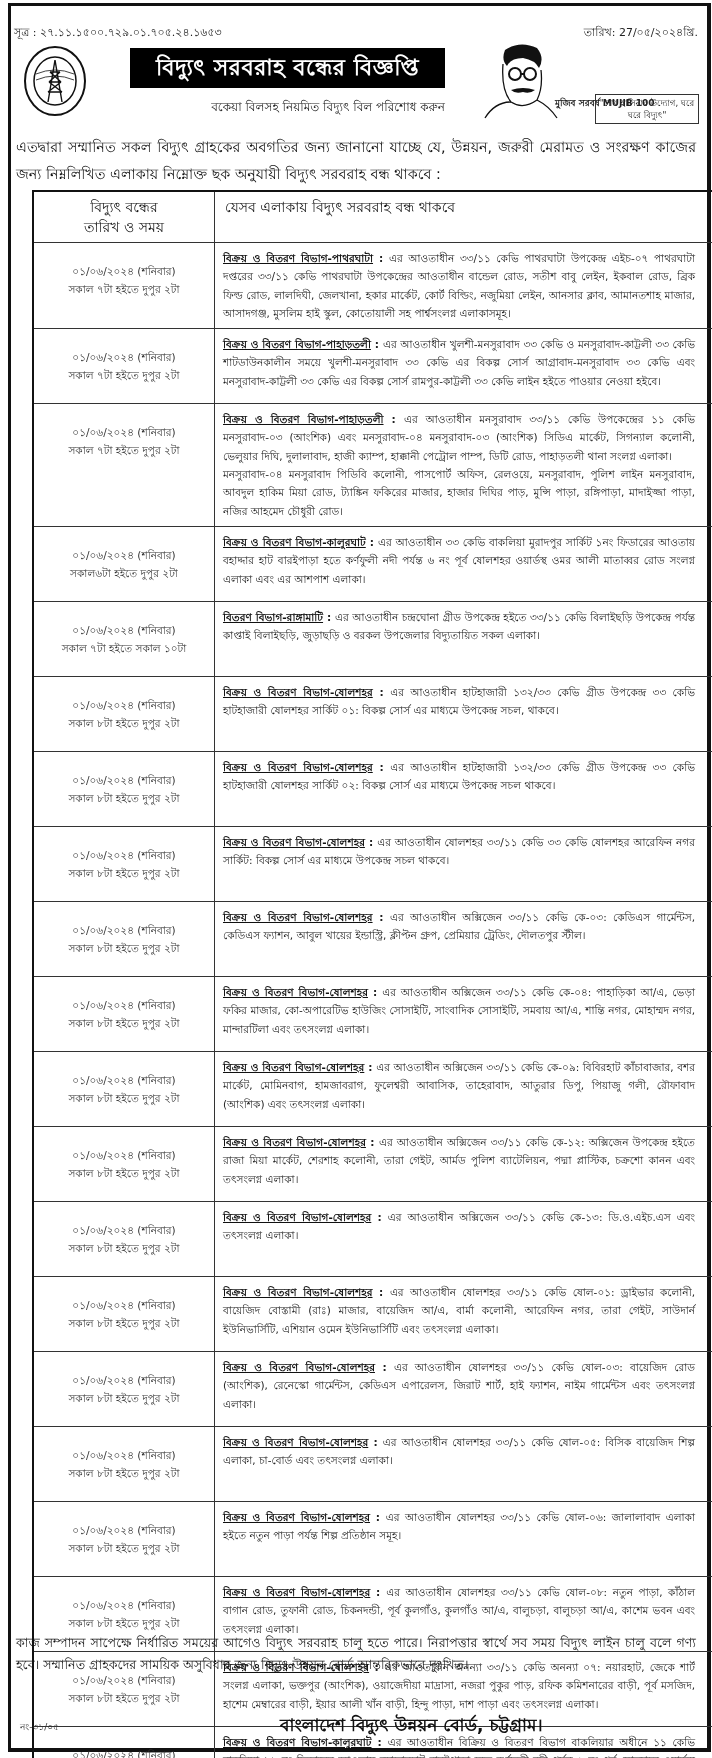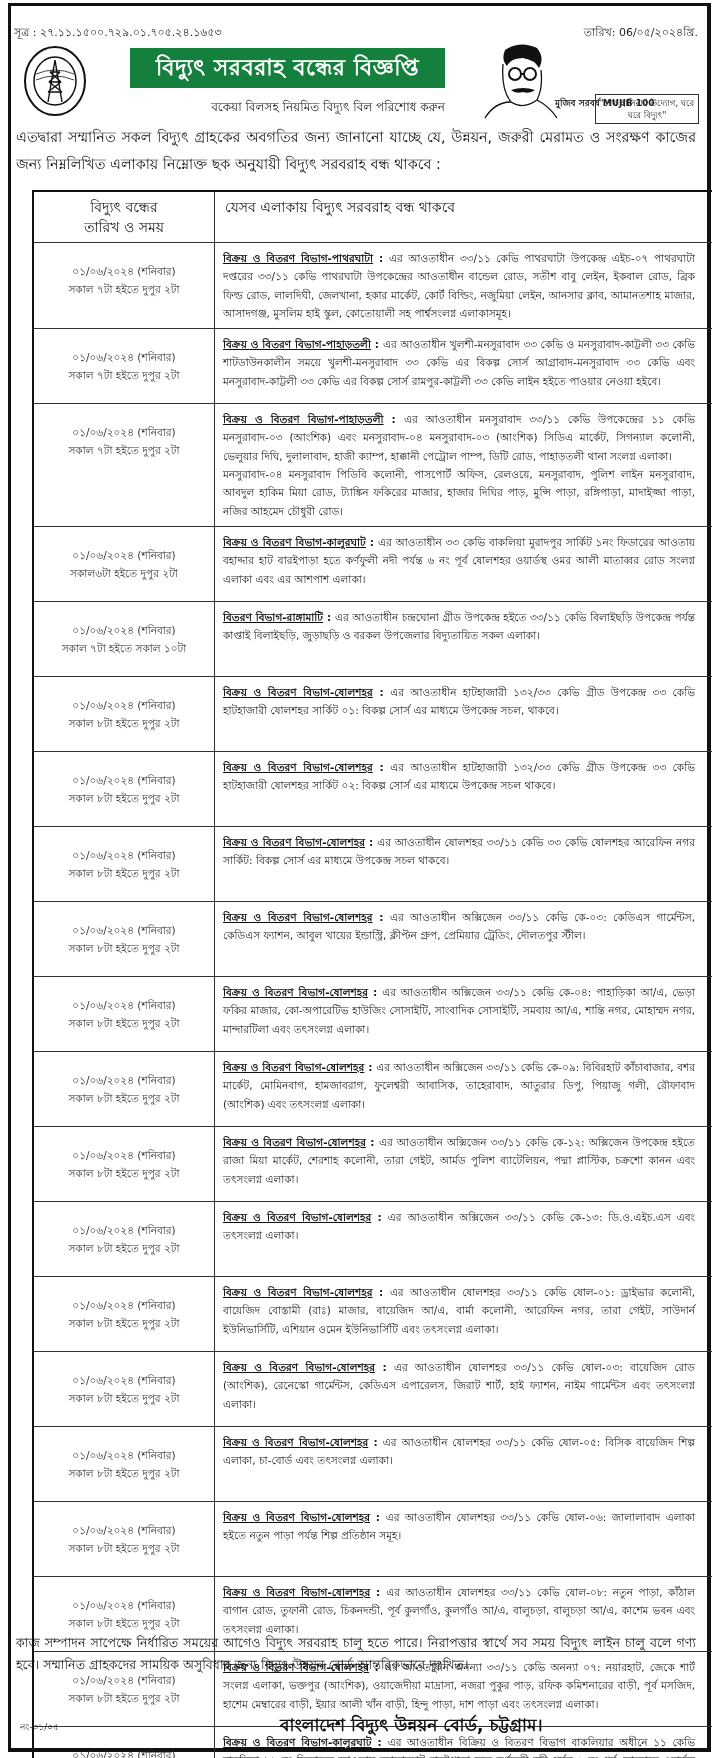--- a/index.html
+++ b/index.html
@@ -1,46 +1,46 @@
 <!DOCTYPE html>
 <html><head>
 <meta charset="utf-8">
 <style>
   html, body { margin: 0; padding: 0; background: #ffffff; }
   body { width: 712px; height: 1758px; position: relative; overflow: hidden; font-family: "DejaVu Sans", sans-serif; color: #111; }
   .frame { position: absolute; left: 8px; top: 3px; width: 696px; height: 1742px; border: 3px solid #111; border-right-width: 4px; border-bottom-width: 4px; background: #fff; }
   .ref { position: absolute; left: 14px; top: 24px; font-size: 11px; color: #222; }
   .date { position: absolute; right: 14px; top: 24px; font-size: 11px; color: #222; }
   .logo { position: absolute; left: 22px; top: 44px; width: 66px; height: 74px; }
-  .title-box { position: absolute; left: 130px; top: 48px; width: 315px; height: 40px; background: #15803d; color: #fff; display: flex; align-items: center; justify-content: center; font-size: 22px; font-weight: bold; letter-spacing: 0.5px; }
+  .title-box { position: absolute; left: 130px; top: 48px; width: 315px; height: 40px; background: #000000; color: #fff; display: flex; align-items: center; justify-content: center; font-size: 22px; font-weight: bold; letter-spacing: 0.5px; }
   .subtitle { position: absolute; left: 130px; top: 98px; width: 315px; text-align: right; font-size: 12px; color: #222; }
   .portrait { position: absolute; left: 475px; top: 40px; width: 90px; height: 80px; }
   .mujib { position: absolute; left: 555px; top: 96px; font-size: 9px; font-weight: bold; color: #222; }
   .quote { position: absolute; left: 595px; top: 94px; width: 98px; border: 1px solid #333; font-size: 8.5px; text-align: center; padding: 2px 2px; line-height: 12px; color: #222; }
-  .intro { position: absolute; left: 16px; top: 124px; width: 680px; font-size: 14.3px; line-height: 27px; color: #111; text-align: justify; }
+  .intro { position: absolute; left: 16px; top: 134px; width: 680px; font-size: 14.3px; line-height: 27px; color: #111; text-align: justify; }
   table.sched { position: absolute; left: 32px; top: 190px; width: 685px; border-collapse: collapse; border: 2px solid #111; }
   table.sched td, table.sched th { border: 1px solid #333; vertical-align: top; }
   table.sched th { font-weight: normal; font-size: 14px; line-height: 20px; padding: 5px 6px; }
   th.c1 { width: 168px; text-align: center; }
   th.c2 { text-align: left; padding-left: 10px !important; margin-top: 24px; }
   td.c1 { width: 168px; text-align: center; font-size: 10.5px; line-height: 18px; padding: 19px 4px; color: #333; }
   td.c2 { font-size: 10.5px; line-height: 18.3px; padding: 6px 20px 6px 8px; text-align: justify; color: #222; }
   .dept { font-weight: bold; text-decoration: underline; color: #111; }
   .sep { font-weight: bold; }
   .footer-note { position: absolute; left: 16px; top: 1632px; width: 680px; font-size: 12.6px; line-height: 22px; color: #111; text-align: justify; }
   .memo { position: absolute; left: 20px; top: 1720px; font-size: 9px; color: #333; }
   .signature { position: absolute; left: 280px; top: 1712px; font-size: 17px; font-weight: bold; color: #111; text-align: right; }
 </style>
 </head>
 <body>
 
 <div class="frame"></div>
 
 <div class="ref">সূত্র : ২৭.১১.১৫০০.৭২৯.০১.৭০৫.২৪.১৬৫৩</div>
-<div class="date">তারিখ: 06/০৫/২০২৪খ্রি.</div>
+<div class="date">তারিখ: 27/০৫/২০২৪খ্রি.</div>
 
 <svg class="logo" viewBox="0 0 66 74">
   <ellipse cx="33" cy="37" rx="30" ry="34" fill="none" stroke="#111" stroke-width="2"></ellipse>
   <ellipse cx="33" cy="37" rx="21" ry="24" fill="none" stroke="#111" stroke-width="1.5"></ellipse>
   <path d="M33 16 L26 58 M33 16 L40 58 M28 28 L38 28 M27 38 L39 38 M26 48 L40 48 M28 28 L39 38 M38 28 L27 38 M27 38 L40 48 M39 38 L26 48" stroke="#111" stroke-width="1.4" fill="none"></path>
   <path d="M14 30 Q33 22 52 30 M14 36 Q33 28 52 36" stroke="#111" stroke-width="0.8" fill="none"></path>
 </svg>
 
 <div class="title-box">বিদ্যুৎ সরবরাহ বন্ধের বিজ্ঞপ্তি</div>
 <div class="subtitle">বকেয়া বিলসহ নিয়মিত বিদ্যুৎ বিল পরিশোধ করুন</div>

